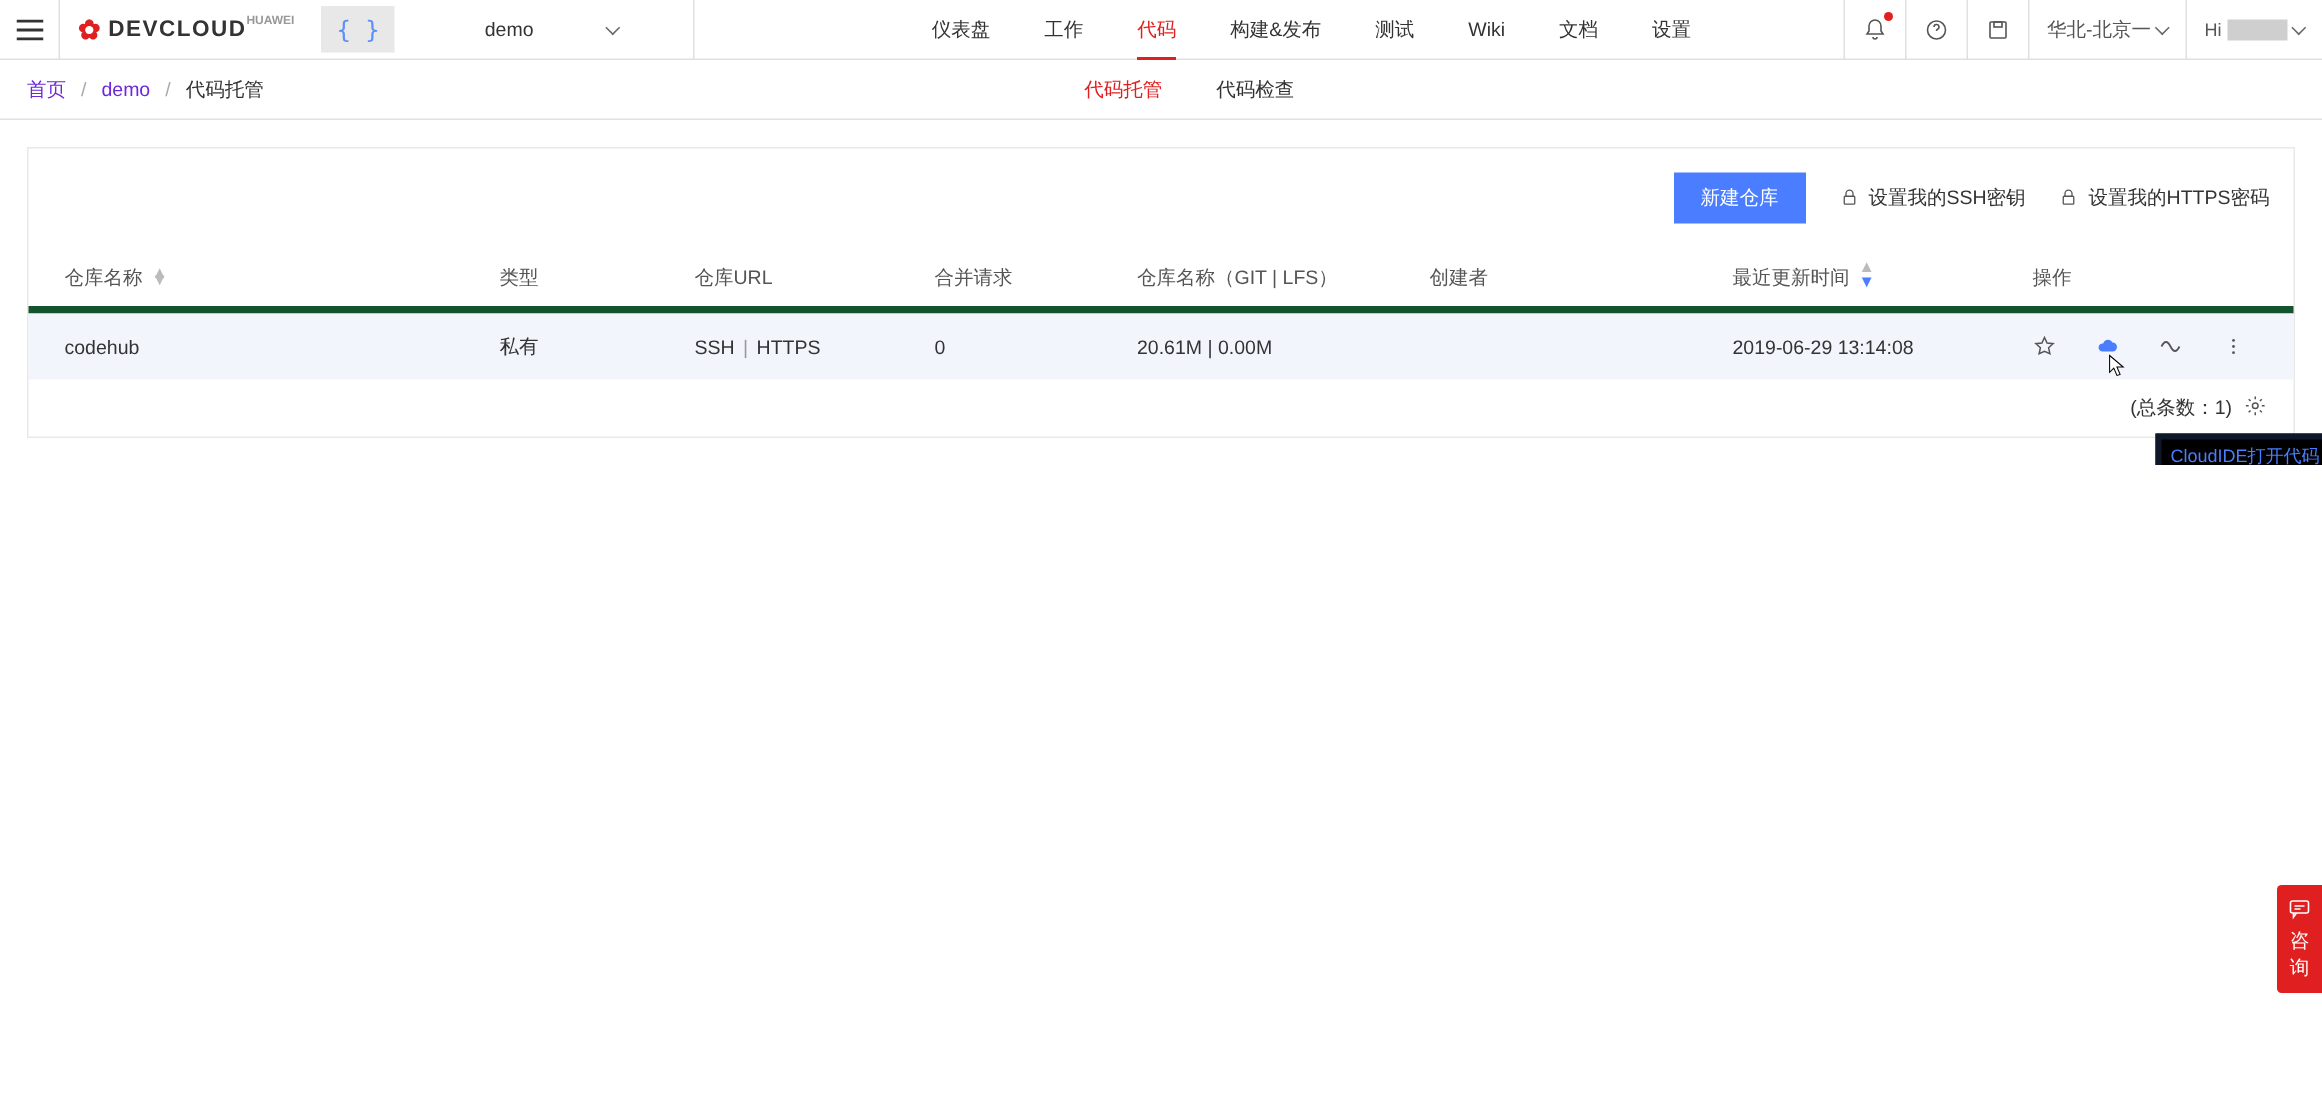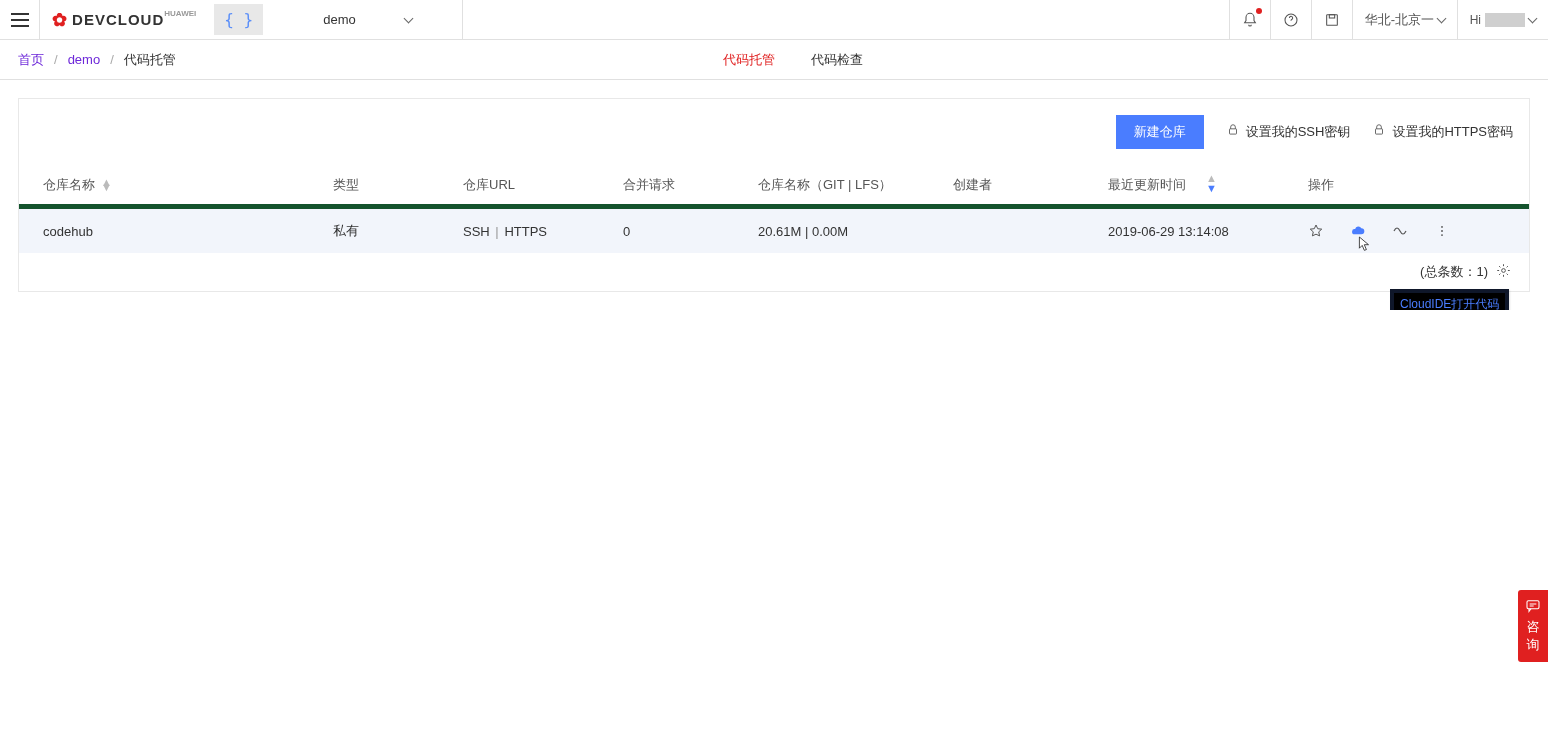--- a/index.html
+++ b/index.html
@@ -36,35 +36,35 @@
 .sub-tab.active { color: #e02020; }
 
 .content { padding: 18px; }
 .panel { border: 1px solid #e8e8e8; background: #fff; padding: 0; }
 .toolbar { display: flex; align-items: center; padding: 16px; }
 .search-box { display: flex; align-items: center; border: 1px solid #d0d0d0; width: 300px; height: 34px; }
 .search-box input { flex: 1; border: none; outline: none; padding: 0 10px; font-size: 13px; background: transparent; }
 .search-btn { width: 36px; height: 32px; display: flex; align-items: center; justify-content: center; border-left: 1px solid #d0d0d0; cursor: pointer; color: #555; }
 .toolbar-right { margin-left: auto; display: flex; align-items: center; gap: 22px; }
 .btn-primary { background: #4a7dff; color: #fff; border: none; padding: 8px 18px; font-size: 13px; cursor: pointer; }
-.link-act { display: flex; align-items: flex-start; gap: 6px; color: #333; cursor: pointer; }
+.link-act { display: flex; align-items: center; gap: 6px; color: #333; cursor: pointer; }
 .lock-icon { width: 14px; height: 14px; }
 
 .tbl { width: 100%; }
 .tbl-head, .tbl-row { display: flex; align-items: center; padding: 0 16px; height: 44px; }
 .tbl-head { border-bottom: 5px solid #14532d; color: #555; font-size: 13px; }
 .tbl-row { background: #f2f5fb; }
 .col { padding: 0 8px; }
 .c-name { flex: 0 0 290px; display: flex; align-items: center; gap: 4px; }
 .c-type { flex: 0 0 130px; }
 .c-url { flex: 0 0 160px; }
 .c-mr { flex: 0 0 135px; }
 .c-cap { flex: 0 0 195px; }
 .c-owner { flex: 0 0 155px; }
-.c-time { flex: 0 0 200px; display: flex; align-items: flex-start; gap: 18px; }
+.c-time { flex: 0 0 200px; display: flex; align-items: flex-start; gap: 4px; margin-left: 47px; }
 .c-ops { flex: 1; display: flex; align-items: center; gap: 26px; justify-content: flex-start; padding-left: 8px; position: relative; }
 .sort-icon { color: #bbb; font-size: 11px; margin-left: 2px; display: inline-flex; flex-direction: column; line-height: 5px; }
 .sort-blue { color: #4a7dff; }
 .owner-block { width: 44px; height: 20px; background: #cfcfcf; }
 .op-icon { cursor: pointer; color: #555; width: 16px; height: 16px; display: flex; align-items: center; justify-content: center; }
 .op-cloud { color: #4a7dff; position: relative; }
 .cursor-img { position: absolute; left: 8px; top: 12px; width: 14px; height: 18px; }
 .tooltip { position: absolute; top: 30px; left: 40px; background: #000000; border: 4px solid #0f172a; padding: 3px 6px; font-size: 12px; white-space: nowrap; box-shadow: 1px 1px 2px rgba(0,0,0,0.1); margin-top: 36px; }
 
 .footer-row { display: flex; justify-content: flex-end; align-items: center; padding: 10px 18px; gap: 8px; color: #333; font-size: 13px; }
@@ -90,20 +90,30 @@
     <span class="logo-icon">✿</span>
     <span class="logo-col">
       <span>DEVCLOUD</span>
       <span class="logo-sub">HUAWEI</span>
     </span>
   </div>
   <span class="proj-icon">{ }</span>
   <div class="proj-select">
     <span>demo</span>
     <span class="chev"><i class="chev-down"></i></span>
+  </div>
+  <div class="nav-tabs">
+    <div class="nav-tab">仪表盘</div>
+    <div class="nav-tab">工作</div>
+    <div class="nav-tab active">代码</div>
+    <div class="nav-tab">构建&amp;发布</div>
+    <div class="nav-tab">测试</div>
+    <div class="nav-tab">Wiki</div>
+    <div class="nav-tab">文档</div>
+    <div class="nav-tab">设置</div>
   </div>
   <div class="top-right">
     <div class="tr-item bell">
       <svg viewBox="0 0 24 24">
           <path d="M12 2a6 6 0 0 0-6 6v5l-2 3h16l-2-3V8a6 6 0 0 0-6-6zm-2 17a2 2 0 0 0 4 0" fill="none" stroke="#555" stroke-width="1.6"></path>
         </svg>
       <span class="bell-dot"></span>
     </div>
     <div class="tr-item">
       <svg viewBox="0 0 24 24">

